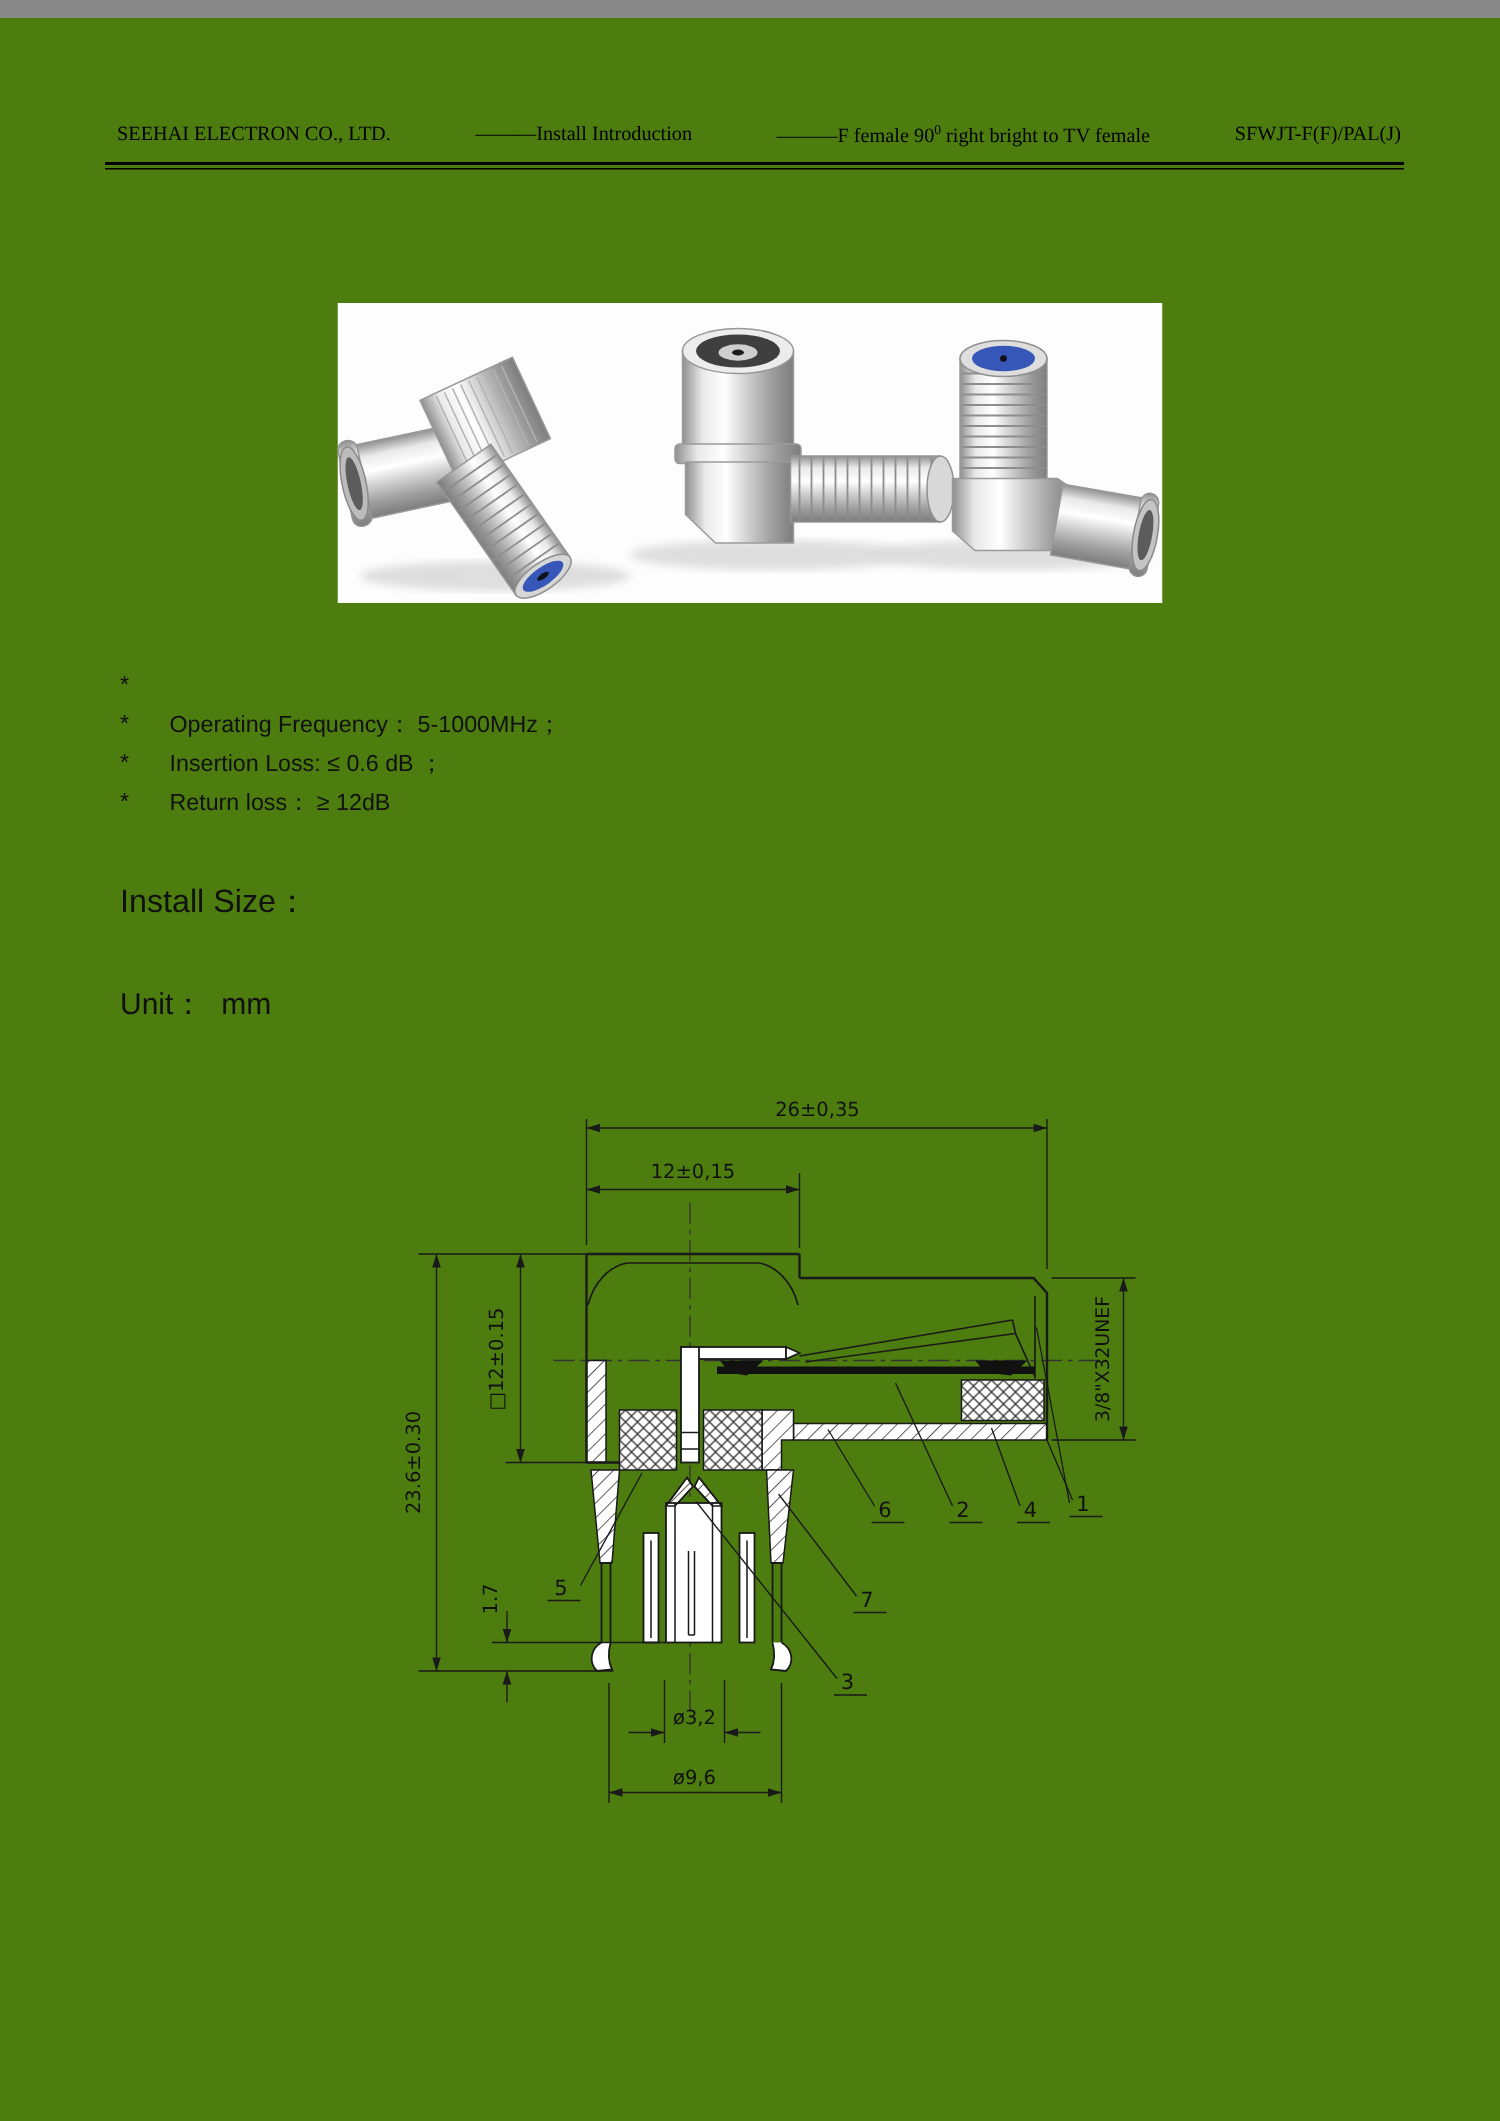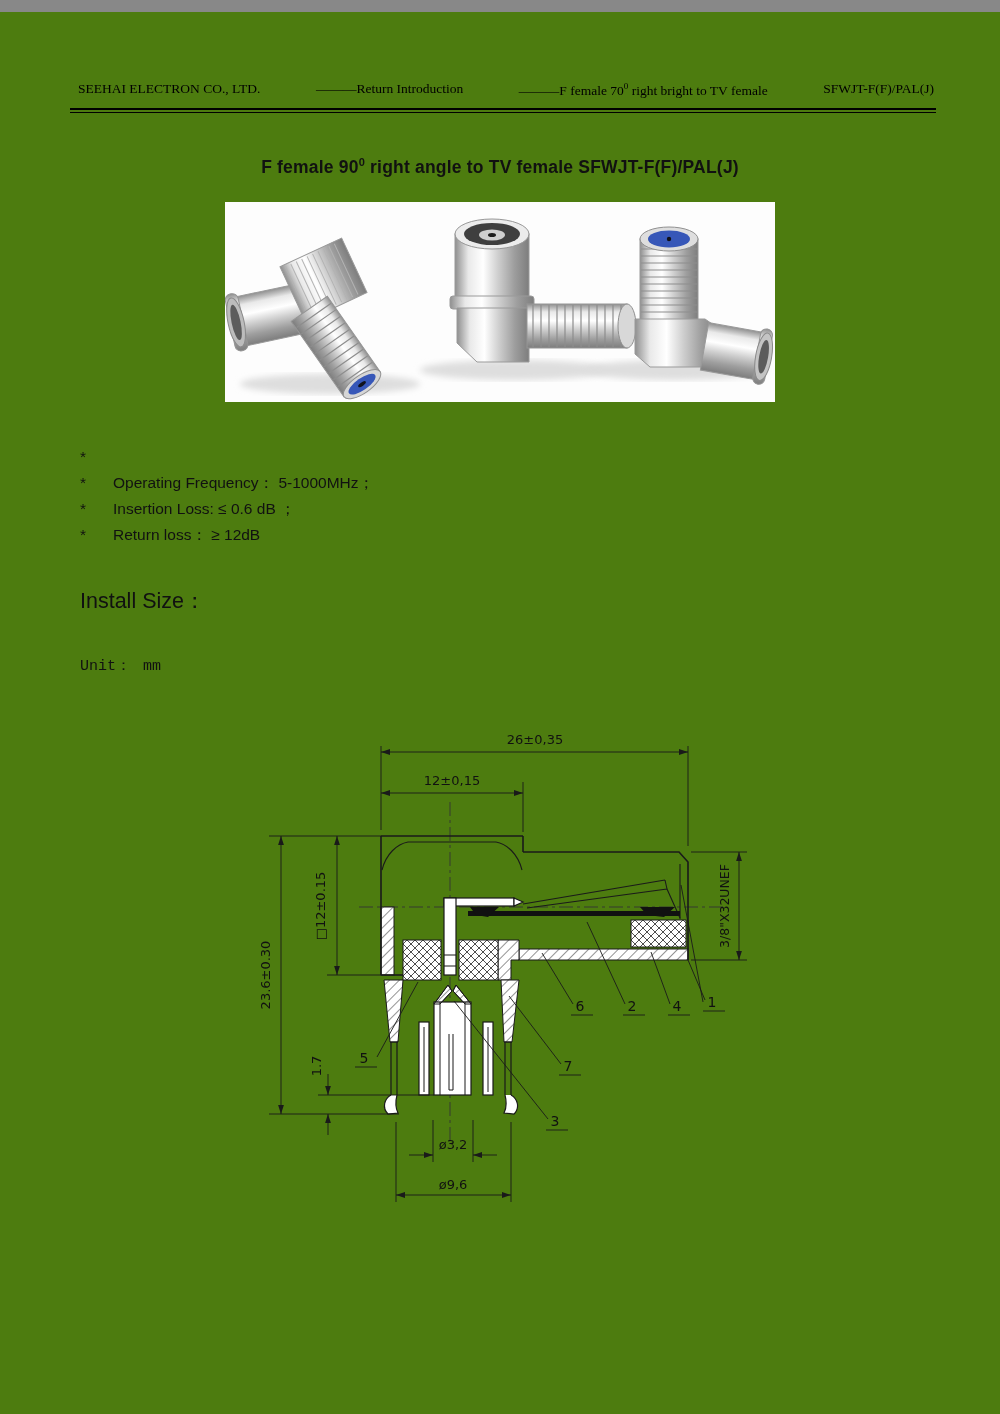--- a/index.html
+++ b/index.html
@@ -11,44 +11,41 @@
   .rule-a { position:absolute; left:70px; width:866px; top:96px; height:2px; background:#000; }
   .rule-b { position:absolute; left:70px; width:866px; top:100px; height:1px; background:#000; }
   .title { position:absolute; top:144px; left:0; width:100%; text-align:center;
            font-size:17.5px; font-weight:bold; letter-spacing:.2px; }
   .title sup { font-size:11px; }
   .photo-wrap { position:absolute; left:225px; top:190px; width:550px; height:200px; }
   .features { position:absolute; left:80px; top:432px; font-size:15.5px; }
   .feature-item { display:flex; height:26px; align-items:center; }
   .feature-item .bullet { width:33px; }
   .install-heading { position:absolute; left:80px; top:574px; font-size:21.5px; font-weight:normal; }
-  .unit { position:absolute; left:80px; top:644px; font-size:15px;font-family:Liberation Mono, monospace; }
+  .unit { position:absolute; left:80px; top:644px; font-size:20px; }
   .unit .val { margin-left:12px; }
-  .drawing-wrap { position:absolute; left:251px; top:700px; width:510px; height:510px; }
+  .drawing-wrap { position:absolute; left:261px; top:700px; width:510px; height:510px; }
   svg text { font-family:"DejaVu Sans","Liberation Sans",sans-serif; fill:#111; }
   svg text.dim { font-size:13px; }
   svg text.part { font-size:14px; }
 </style>
 </head>
 <body>
 
 <div class="page">
 
   <div class="header">
     <span>SEEHAI ELECTRON CO., LTD.</span>
-    <span>———Return Introduction</span>
-    <span><span>———F female 70</span><sup>0</sup><span> right bright to TV female</span></span>
+    <span>———Install Introduction</span>
+    <span><span>———F female 90</span><sup>0</sup><span> right bright to TV female</span></span>
     <span>SFWJT-F(F)/PAL(J)</span>
   </div>
   <div class="rule-a"></div>
   <div class="rule-b"></div>
 
-  <div class="title">
-    <span>F female 90</span><sup>0</sup><span> right angle to TV female SFWJT-F(F)/PAL(J)</span>
-  </div>
 
   <div class="photo-wrap">
     <svg width="550" height="200" viewBox="0 0 550 200">
       <defs>
         <linearGradient id="mv" x1="0" y1="0" x2="1" y2="0">
           <stop offset="0" stop-color="#8f8f8f"></stop>
             <stop offset=".18" stop-color="#e9e9e9"></stop>
           <stop offset=".38" stop-color="#ffffff"></stop>
             <stop offset=".58" stop-color="#cfcfcf"></stop>
           <stop offset=".8" stop-color="#9e9e9e"></stop>

